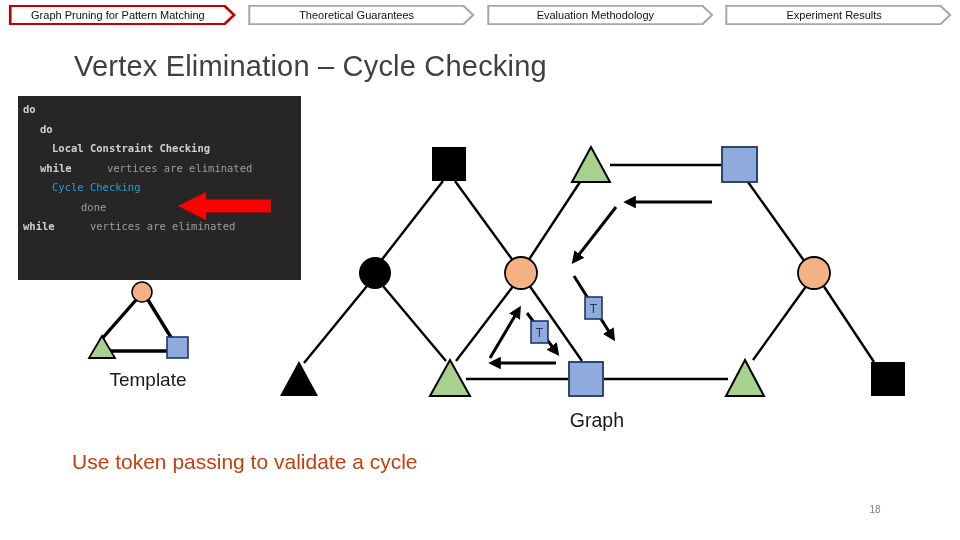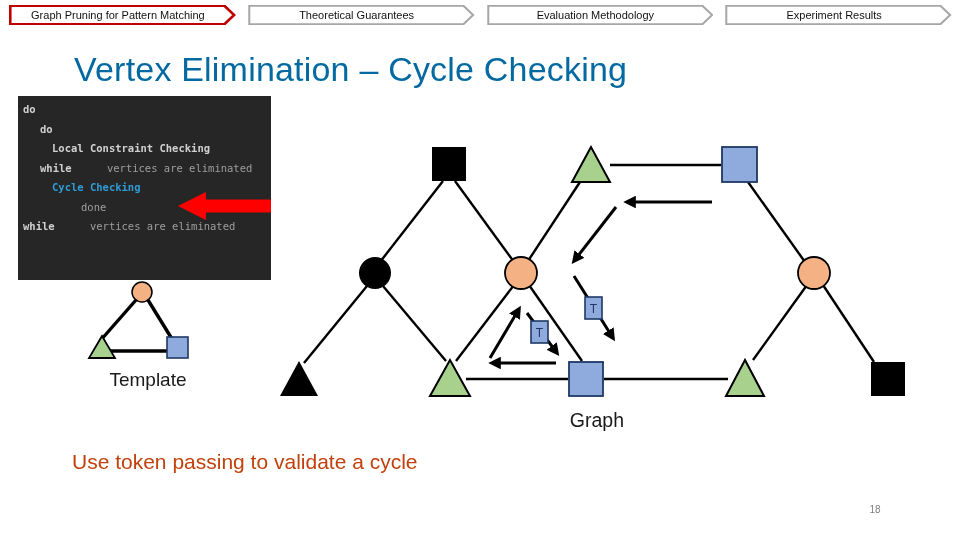--- a/index.html
+++ b/index.html
@@ -12,33 +12,33 @@
   .tab{position:relative;flex:1;height:20px;}
   .tab svg{position:absolute;inset:0;width:100%;height:100%;}
   .tab polygon{fill:#ffffff;stroke:#a6a6a6;stroke-width:2;vector-effect:non-scaling-stroke;}
   .tab.active polygon{stroke:#c00000;stroke-width:2.6;}
   .tab .tab-label{
     position:absolute;inset:0;display:flex;align-items:center;justify-content:center;
     font-size:11px;color:#111;white-space:nowrap;padding-right:8px;
   }
   
   .title{
-    position:absolute;left:74px;top:50px;font-size:34px;font-weight:400;
-    color:#0369a1;letter-spacing:0.2px;
+    position:absolute;left:74px;top:50px;font-size:29px;font-weight:400;
+    color:#404040;letter-spacing:0.2px;
   }
   
   .codeblock{
-    position:absolute;left:18px;top:96px;width:253px;height:184px;background:#262626;
+    position:absolute;left:18px;top:96px;width:283px;height:184px;background:#262626;
     font-family:"DejaVu Sans Mono","Liberation Mono",monospace;font-size:10.5px;
     padding:4px 0 0 5px;box-sizing:border-box;z-index:2;
   }
   .code-line{height:19.5px;line-height:19.5px;white-space:pre;}
   .seg-plain{color:#9e9e9e;padding-left:29px;}
   .seg-kw{color:#d0d0d0;font-weight:700;}
-  .seg-blue{color:#2e9bd5;font-weight:700;margin-top:20px;}
+  .seg-blue{color:#2e9bd5;font-weight:400;margin-top:20px;}
   
   .red-arrow{
     position:absolute;left:178px;top:192px;width:93px;height:28px;background:#ff0000;z-index:3;
     clip-path:polygon(0% 50%,30% 0%,30% 27%,100% 27%,100% 73%,30% 73%,30% 100%);
   }
   
   .diagram-svg{position:absolute;left:0;top:0;width:960px;height:540px;z-index:1;}
   .label{position:absolute;color:#1a1a1a;}
   .template-label{left:100px;top:369px;width:96px;text-align:center;font-size:19px;}
   .graph-label{left:528px;top:409px;width:96px;text-align:right;font-size:19.5px;}

